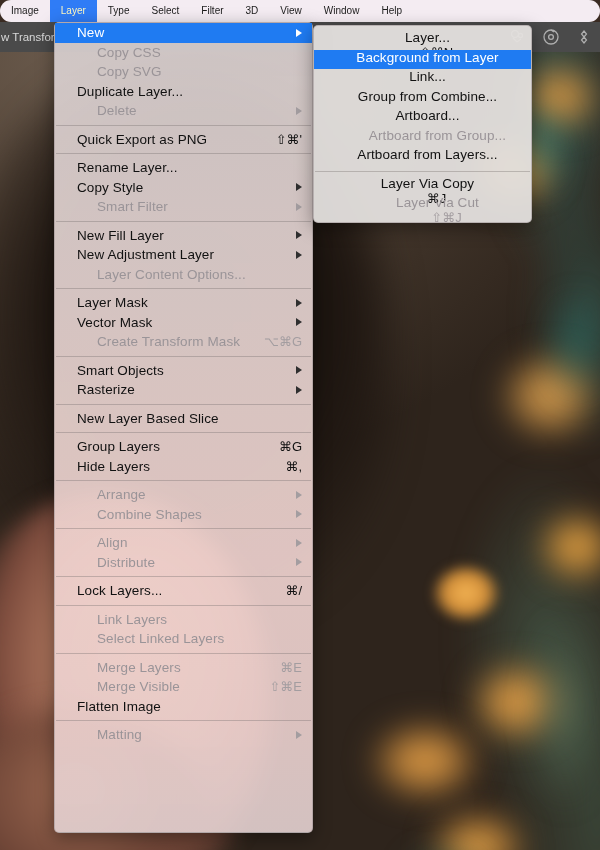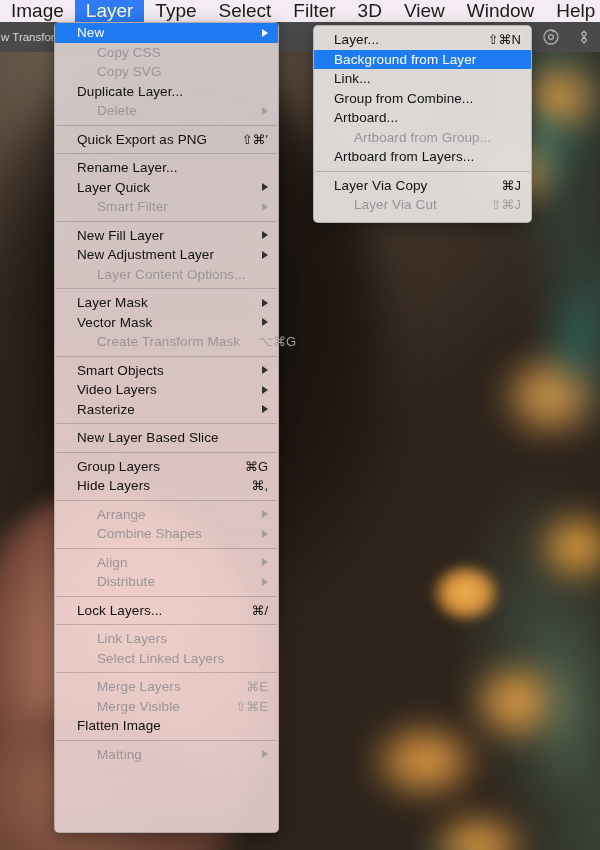--- a/index.html
+++ b/index.html
@@ -53,22 +53,23 @@
       radial-gradient(48% 30% at 70% 72%, rgba(78,112,92,.5) 0%, rgba(78,112,92,0) 70%),
       radial-gradient(60% 40% at 95% 92%, rgba(68,98,80,.55) 0%, rgba(68,98,80,0) 75%);
     filter: blur(12px);
   }
 
   
   #menubar {
     position: absolute; left: 0; top: 0; width: 600px; height: 22px;
     background: #f4ecf2;
     display: flex; align-items: center;
-    font-size: 19px; color: #1b1b1b;
+    font-size: 10px; color: #1b1b1b;
     z-index: 40;
+    border-radius: 11px;
   }
   .mb-item { padding: 0 11px; height: 22px; line-height: 22px; white-space: nowrap; }
   .mb-item.active { background: #2f7cf6; color: #fef9c3; font-weight: 500; }
 
   
   #optionsbar {
     position: absolute; left: 0; top: 22px; width: 600px; height: 30px;
     background: #4a4a4a;
     z-index: 30;
     display: flex; align-items: center; justify-content: space-between;
@@ -83,21 +84,21 @@
     background: rgba(238,228,230,0.90);
     border: 1px solid rgba(150,140,142,.5);
     border-radius: 5px;
     box-shadow: 0 5px 18px rgba(0,0,0,.38);
     font-size: 13.5px;
     color: #111;
     padding: 4px 0 5px 0;
     z-index: 50;
   }
   #menu-layer {
-    left: 54px; top: 22px; width: 225px;
+    left: 54px; top: 22px; width: 259px;
     background:
       linear-gradient(180deg,
         rgba(214,206,206,.93) 0%,
         rgba(226,211,209,.92) 26%,
         rgba(236,214,210,.91) 48%,
         rgba(243,214,211,.90) 66%,
         rgba(238,211,209,.90) 86%,
         rgba(228,209,209,.91) 100%);
     padding-top: 0;
     height: 811px;
@@ -125,21 +126,21 @@
     flex: 0 0 auto; margin-left: 10px;
     width: 0; height: 0;
     border-left: 6px solid #2f2f2f;
     border-top: 4.5px solid transparent;
     border-bottom: 4.5px solid transparent;
   }
   .mi.disabled .arrow { border-left-color: #a39da0; }
   .mi.hl .arrow { border-left-color: #fff; }
   .sep { height: 1px; margin: 4px 1px; background: rgba(120,112,112,.38); }
   #menu-new .sep { background: rgba(130,124,122,.42); }
-  #menu-new .mi { padding-left: 20px; }
+  #menu-new .mi { padding-left: 20px; flex-direction: column; }
 </style>
 </head>
 <body>
 
 <div id="canvas-photo">
   <div id="photo-base"></div>
   <div id="photo-hair"></div>
   <div id="photo-face"></div>
   <div id="photo-neck"></div>
   <div id="photo-foliage"></div>
@@ -216,21 +217,21 @@
     <div class="sep"></div>
     <div class="mi">
       <span class="lbl">Quick Export as PNG</span>
       <span class="sc">⇧⌘'</span>
     </div>
     <div class="sep"></div>
     <div class="mi">
       <span class="lbl">Rename Layer...</span>
     </div>
     <div class="mi">
-      <span class="lbl">Layer Quick</span>
+      <span class="lbl">Copy Style</span>
       <span class="arrow"></span>
     </div>
     <div class="mi disabled">
       <span class="lbl">Smart Filter</span>
       <span class="arrow"></span>
     </div>
     <div class="sep"></div>
     <div class="mi">
       <span class="lbl">New Fill Layer</span>
       <span class="arrow"></span>
@@ -254,24 +255,20 @@
     <div class="mi disabled">
       <span class="lbl">Create Transform Mask</span>
       <span class="sc">⌥⌘G</span>
     </div>
     <div class="sep"></div>
     <div class="mi">
       <span class="lbl">Smart Objects</span>
       <span class="arrow"></span>
     </div>
     <div class="mi">
-      <span class="lbl">Video Layers</span>
-      <span class="arrow"></span>
-    </div>
-    <div class="mi">
       <span class="lbl">Rasterize</span>
       <span class="arrow"></span>
     </div>
     <div class="sep"></div>
     <div class="mi">
       <span class="lbl">New Layer Based Slice</span>
     </div>
     <div class="sep"></div>
     <div class="mi">
       <span class="lbl">Group Layers</span>

